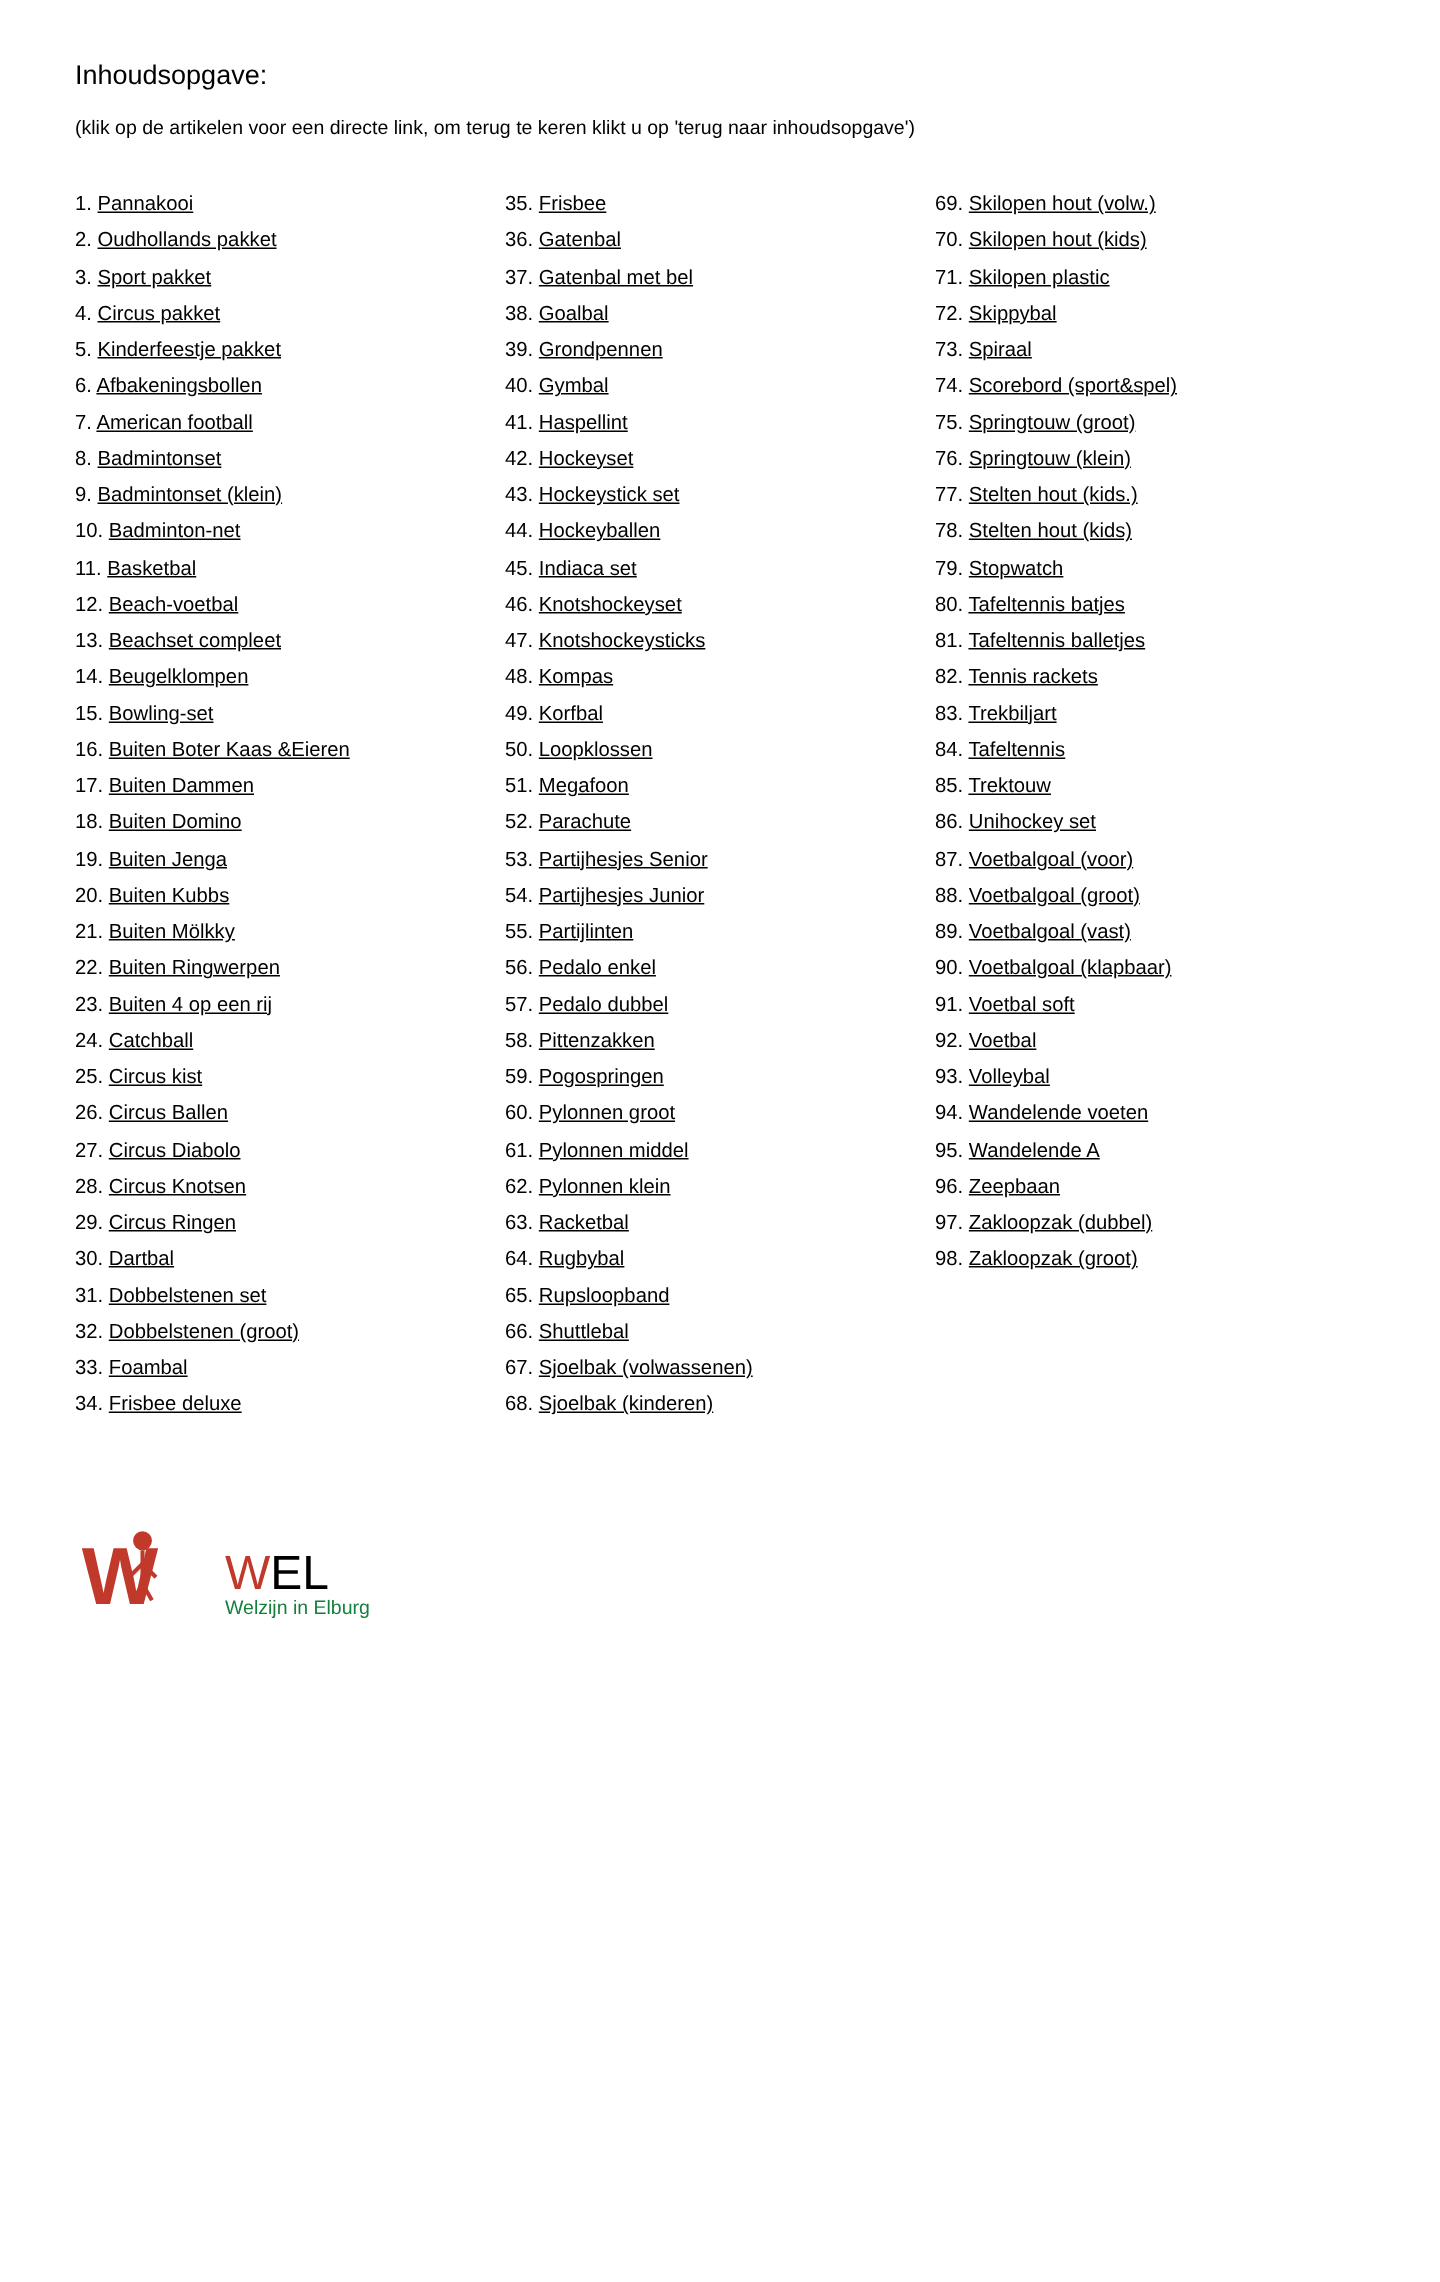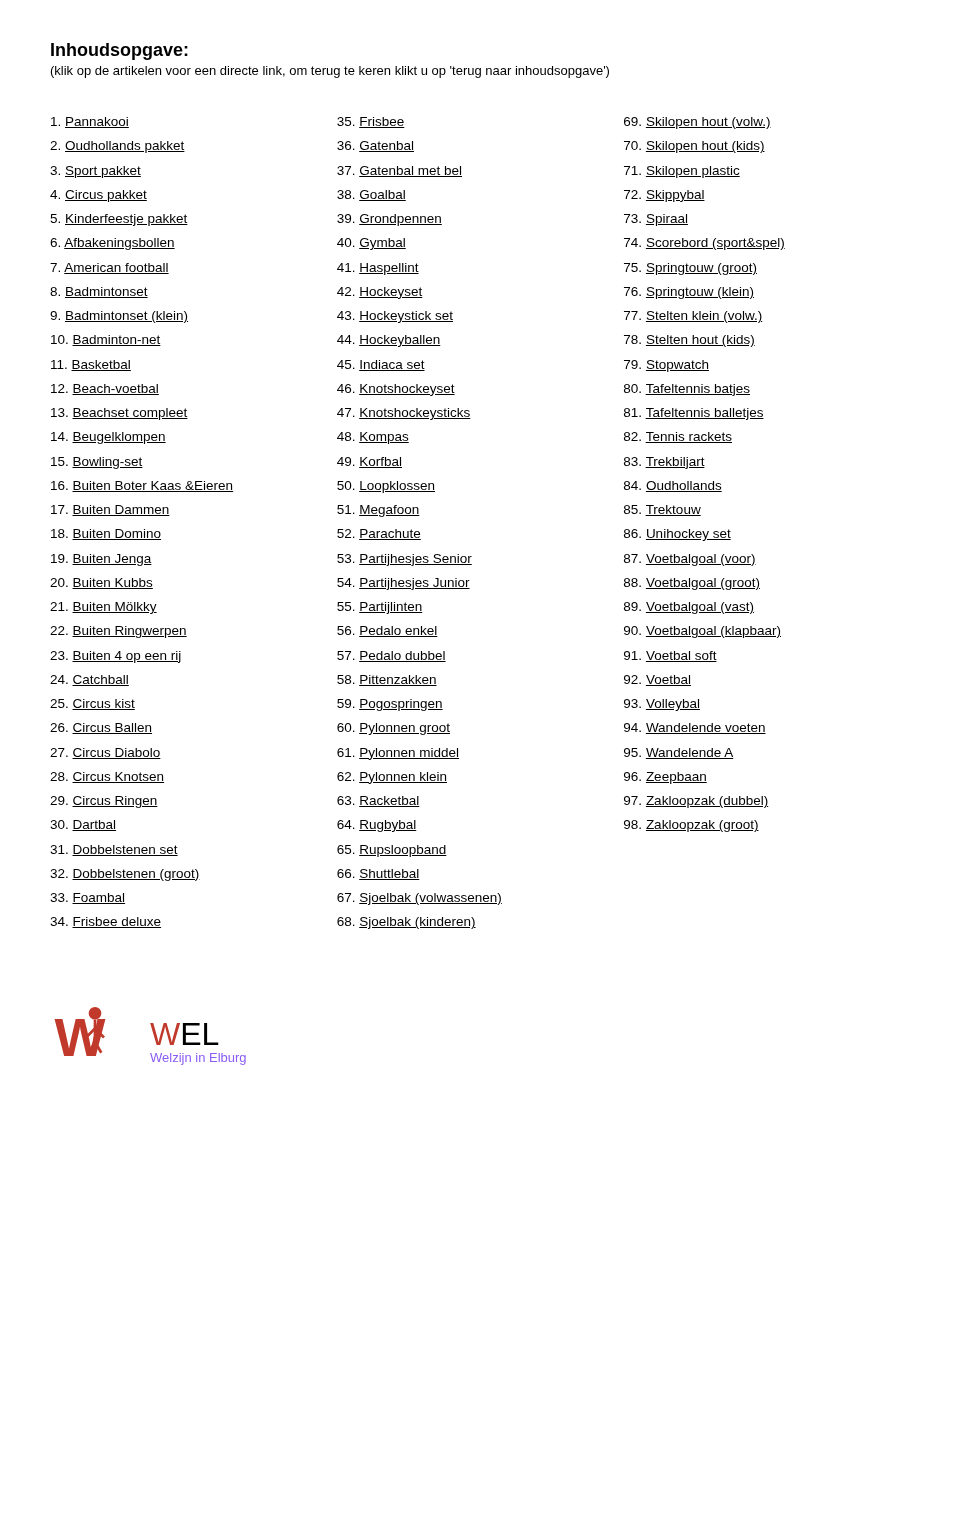--- a/index.html
+++ b/index.html
@@ -6,22 +6,22 @@
     body {
       font-family: Arial, sans-serif;
       font-size: 14px;
       color: #000;
       background: #fff;
       padding: 40px 50px;
       max-width: 960px;
     }
     h1 {
       font-size: 18px;
-      font-weight: bold;
-      margin-bottom: 2px;
+      font-weight: normal;
+      margin-bottom: 16px;
     }
     .subtitle {
       font-size: 13px;
       margin-bottom: 34px;
       color: #000;
     }
     .columns {
       display: flex;
       gap: 0;
       margin-bottom: 40px;
@@ -131,28 +131,28 @@
     </div>
   <div class="col" id="col3-container">
       <div class="list-item">69. <a href="#">Skilopen hout (volw.)</a></div>
       <div class="list-item">70. <a href="#">Skilopen hout (kids)</a></div>
       <div class="list-item">71. <a href="#">Skilopen plastic</a></div>
       <div class="list-item">72. <a href="#">Skippybal</a></div>
       <div class="list-item">73. <a href="#">Spiraal</a></div>
       <div class="list-item">74. <a href="#">Scorebord (sport&amp;spel)</a></div>
       <div class="list-item">75. <a href="#">Springtouw (groot)</a></div>
       <div class="list-item">76. <a href="#">Springtouw (klein)</a></div>
-      <div class="list-item">77. <a href="#">Stelten klein (volw.)</a></div>
+      <div class="list-item">77. <a href="#">Stelten hout (kids.)</a></div>
       <div class="list-item">78. <a href="#">Stelten hout (kids)</a></div>
       <div class="list-item">79. <a href="#">Stopwatch</a></div>
       <div class="list-item">80. <a href="#">Tafeltennis batjes</a></div>
       <div class="list-item">81. <a href="#">Tafeltennis balletjes</a></div>
       <div class="list-item">82. <a href="#">Tennis rackets</a></div>
       <div class="list-item">83. <a href="#">Trekbiljart</a></div>
-      <div class="list-item">84. <a href="#">Oudhollands</a></div>
+      <div class="list-item">84. <a href="#">Tafeltennis</a></div>
       <div class="list-item">85. <a href="#">Trektouw</a></div>
       <div class="list-item">86. <a href="#">Unihockey set</a></div>
       <div class="list-item">87. <a href="#">Voetbalgoal (voor)</a></div>
       <div class="list-item">88. <a href="#">Voetbalgoal (groot)</a></div>
       <div class="list-item">89. <a href="#">Voetbalgoal (vast)</a></div>
       <div class="list-item">90. <a href="#">Voetbalgoal (klapbaar)</a></div>
       <div class="list-item">91. <a href="#">Voetbal soft</a></div>
       <div class="list-item">92. <a href="#">Voetbal</a></div>
       <div class="list-item">93. <a href="#">Volleybal</a></div>
       <div class="list-item">94. <a href="#">Wandelende voeten</a></div>
@@ -172,15 +172,15 @@
     <line x1="50" y1="25" x2="50" y2="50" stroke="#c0392b" stroke-width="3"></line>
     <line x1="50" y1="35" x2="40" y2="45" stroke="#c0392b" stroke-width="3"></line>
     <line x1="50" y1="35" x2="60" y2="45" stroke="#c0392b" stroke-width="3"></line>
     <line x1="50" y1="50" x2="43" y2="62" stroke="#c0392b" stroke-width="3"></line>
     <line x1="50" y1="50" x2="57" y2="62" stroke="#c0392b" stroke-width="3"></line>
   </svg>
   <div>
     <div style="font-size:32px;font-weight:normal;color:#000;line-height:1">
       <span style="color:#c0392b">W</span><span>EL</span>
     </div>
-    <div style="font-size:13px;color:#8b5cf6;margin-top:0">Welzijn in Elburg</div>
+    <div style="font-size:13px;color:#15803d;margin-top:0">Welzijn in Elburg</div>
   </div>
 </div>
 
 </body></html>

